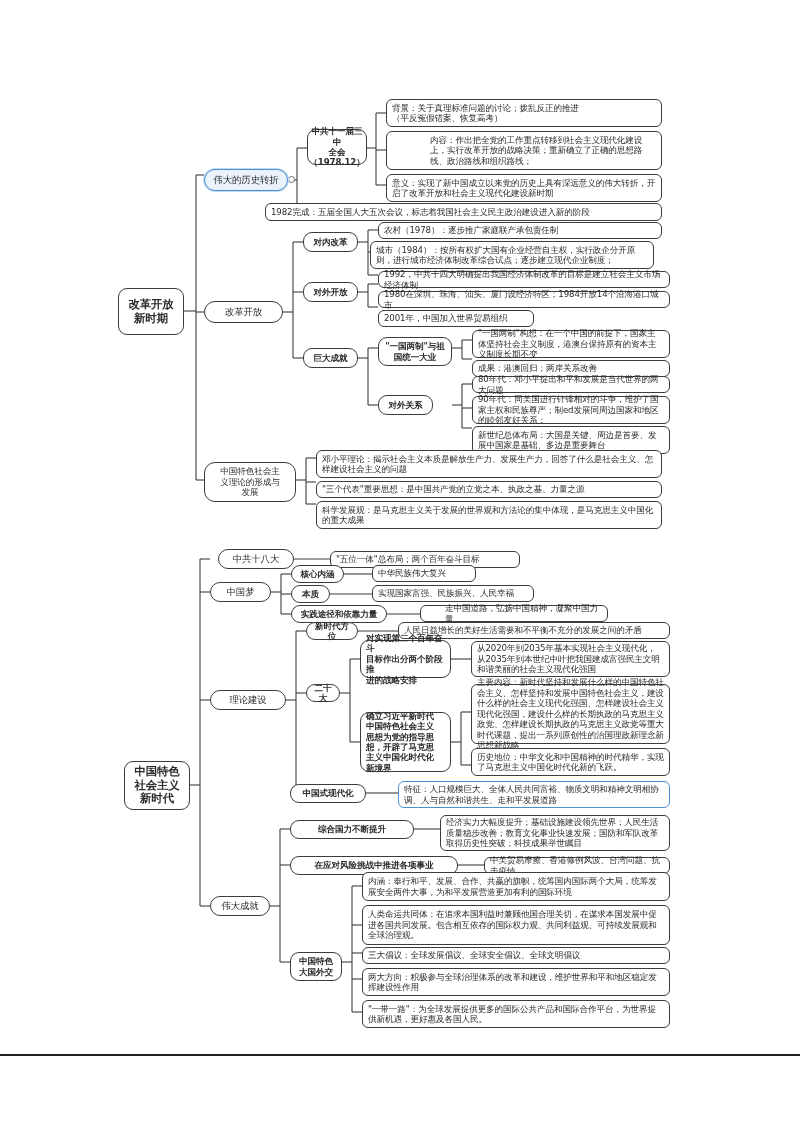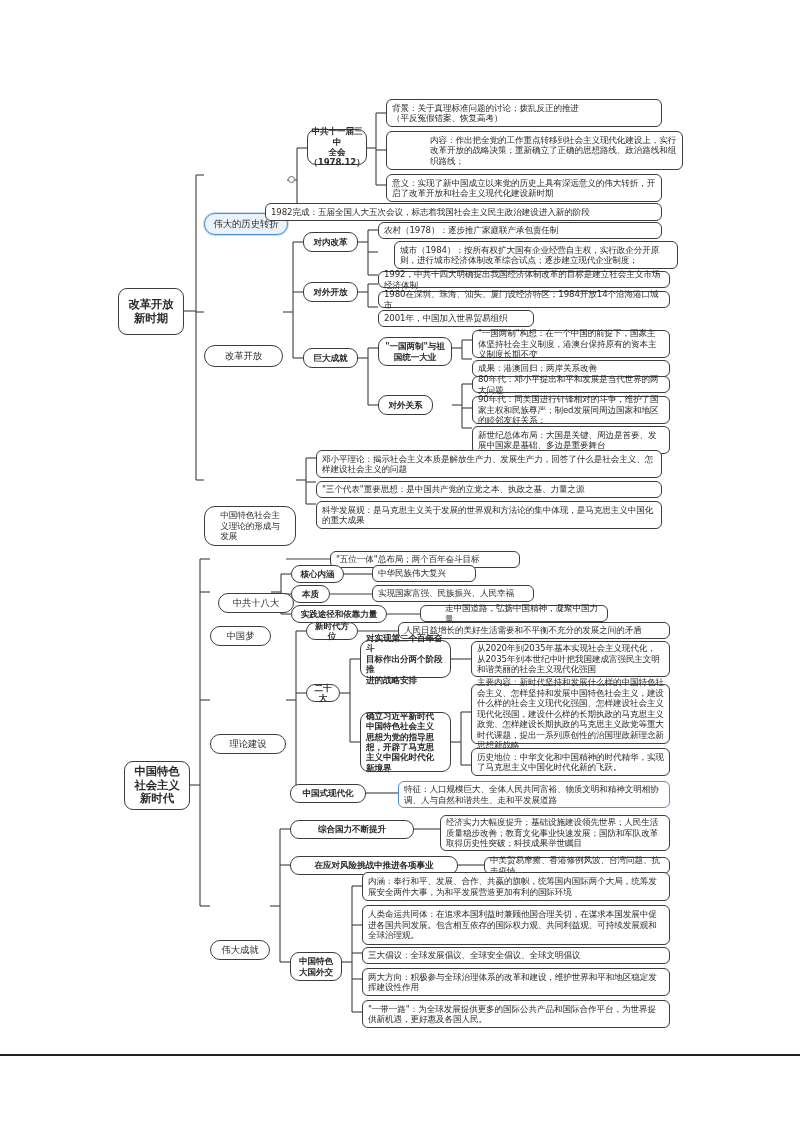--- a/index.html
+++ b/index.html
@@ -41,22 +41,21 @@
   .node.root {
     border-radius: 9px;
     border-width: 1.6px;
     font-weight: bold;
     justify-content: center;
     text-align: center;
   }
   .node.lvl1 {
     border-radius: 11px;
     justify-content: center;
-    text-align: left;
-    margin-top: 44px;
+    text-align: center;
   }
   .node.lvl2 {
     border-radius: 9px;
     justify-content: center;
     text-align: center;
     font-weight: bold;
   }
   .node.leaf {
     border-radius: 6px;
     justify-content: flex-start;
@@ -221,30 +220,30 @@
   <div class="node root f12" style="left:118px; top:288px; width:66px; height:47px;">改革开放
 新时期</div>
 
   <div class="node lvl1 hl f10" style="left:204px; top:169px; width:84px; height:22px;">伟大的历史转折</div>
 
   <div class="node lvl2 f9" style="left:307px; top:129px; width:60px; height:36px; white-space:pre-line;">中共十一届三中
 全会（1978.12）</div>
 
   <div class="node leaf f9" style="left:386px; top:99px; width:276px; height:28px;">背景：关于真理标准问题的讨论；拨乱反正的推进
 （平反冤假错案、恢复高考）</div>
-  <div class="node leaf f9" style="left:386px; top:131px; width:297px; height:39px;padding-left:43px;">内容：作出把全党的工作重点转移到社会主义现代化建设上，实行改革开放的战略决策；重新确立了正确的思想路线、政治路线和组织路线；</div>
+  <div class="node leaf f9" style="left:386px; top:131px; width:276px; height:39px;padding-left:43px;">内容：作出把全党的工作重点转移到社会主义现代化建设上，实行改革开放的战略决策；重新确立了正确的思想路线、政治路线和组织路线；</div>
   <div class="node leaf f9" style="left:386px; top:174px; width:276px; height:28px;">意义：实现了新中国成立以来党的历史上具有深远意义的伟大转折，开启了改革开放和社会主义现代化建设新时期</div>
 
   <div class="node leaf f9" style="left:265px; top:203px; width:397px; height:18px;">1982完成：五届全国人大五次会议，标志着我国社会主义民主政治建设进入新的阶段</div>
 
   <div class="node lvl1 f10" style="left:204px; top:301px; width:79px; height:22px;">改革开放</div>
 
   <div class="node lvl2 f9" style="left:303px; top:232px; width:55px; height:20px;">对内改革</div>
   <div class="node leaf f9" style="left:378px; top:222px; width:284px; height:17px;">农村（1978）：逐步推广家庭联产承包责任制</div>
-  <div class="node leaf f9" style="left:394px; top:241px; width:284px; height:28px;">城市（1984）：按所有权扩大国有企业经营自主权，实行政企分开原则，进行城市经济体制改革综合试点；逐步建立现代企业制度；</div>
+  <div class="node leaf f9" style="left:370px; top:241px; width:284px; height:28px;">城市（1984）：按所有权扩大国有企业经营自主权，实行政企分开原则，进行城市经济体制改革综合试点；逐步建立现代企业制度；</div>
   <div class="node leaf f9" style="left:378px; top:271px; width:292px; height:17px;">1992，中共十四大明确提出我国经济体制改革的目标是建立社会主义市场经济体制</div>
 
   <div class="node lvl2 f9" style="left:303px; top:282px; width:55px; height:20px;">对外开放</div>
   <div class="node leaf f9" style="left:378px; top:291px; width:292px; height:17px;">1980在深圳、珠海、汕头、厦门设经济特区；1984开放14个沿海港口城市</div>
   <div class="node leaf f9" style="left:378px; top:310px; width:156px; height:17px;">2001年，中国加入世界贸易组织</div>
 
   <div class="node lvl2 f9" style="left:303px; top:348px; width:55px; height:20px;">巨大成就</div>
 
   <div class="node lvl2 f9" style="left:378px; top:337px; width:74px; height:29px; white-space:pre-line;">"一国两制"与祖
 国统一大业</div>

